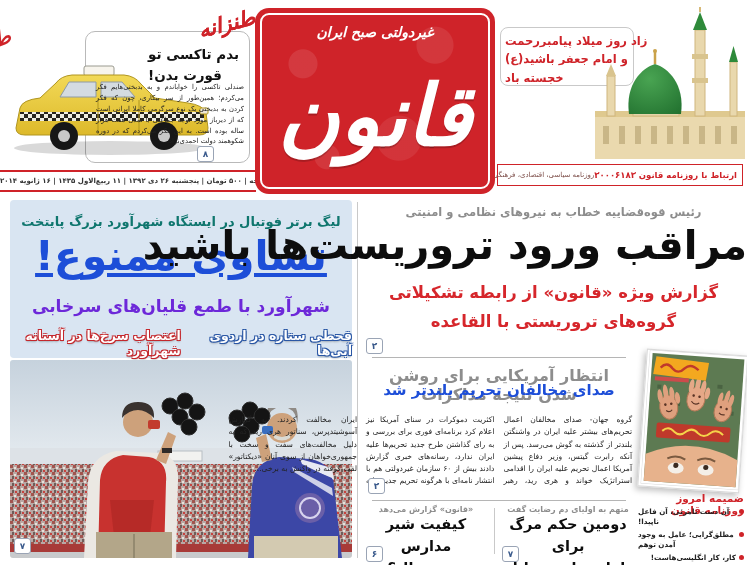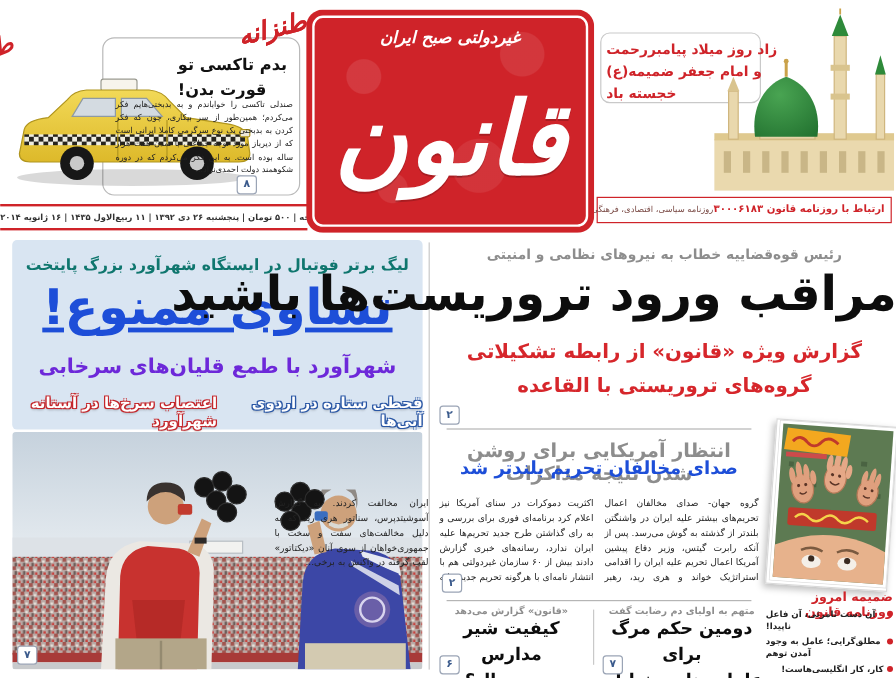--- a/index.html
+++ b/index.html
@@ -153,21 +153,21 @@
       <line x1="105" y1="8" x2="105" y2="3" stroke="#caa24a" stroke-width="1.5"></line>
       <rect x="135" y="58" width="7" height="54" fill="#e9d8ad" stroke="#cfb67e"></rect>
       <path d="M134,58 L138.5,42 L143,58 Z" fill="#2e8a3a"></path>
       <rect x="12" y="72" width="8" height="40" fill="#e9d8ad" stroke="#cfb67e"></rect>
       <path d="M11,72 L16,60 L21,72 Z" fill="#d9c48e"></path>
     </svg>
   </div>
   <div class="abs mosque-frame"></div>
   <div class="abs mosque-text">
     <div>زاد روز میلاد پیامبررحمت</div>
-    <div>و امام جعفر ضمیمه(ع)</div>
+    <div>و امام جعفر باشید(ع)</div>
     <div>خجسته باد</div>
   </div>
 
   <div class="abs info-strip" style="justify-content:flex-end;">
     <span>سال دوم | شماره ۳۴۱ | ۸ صفحه | ۵۰۰ تومان | پنجشنبه ۲۶ دی ۱۳۹۲ | ۱۱ ربیع‌الاول ۱۴۳۵ | ۱۶ ژانویه ۲۰۱۴</span>
   </div>
   <div class="abs contact-box">
     <span class="tel">ارتباط با روزنامه قانون ۳۰۰۰۶۱۸۳</span>
     <span class="cat">روزنامه سیاسی، اقتصادی، فرهنگی و اجتماعی</span>
   </div>

